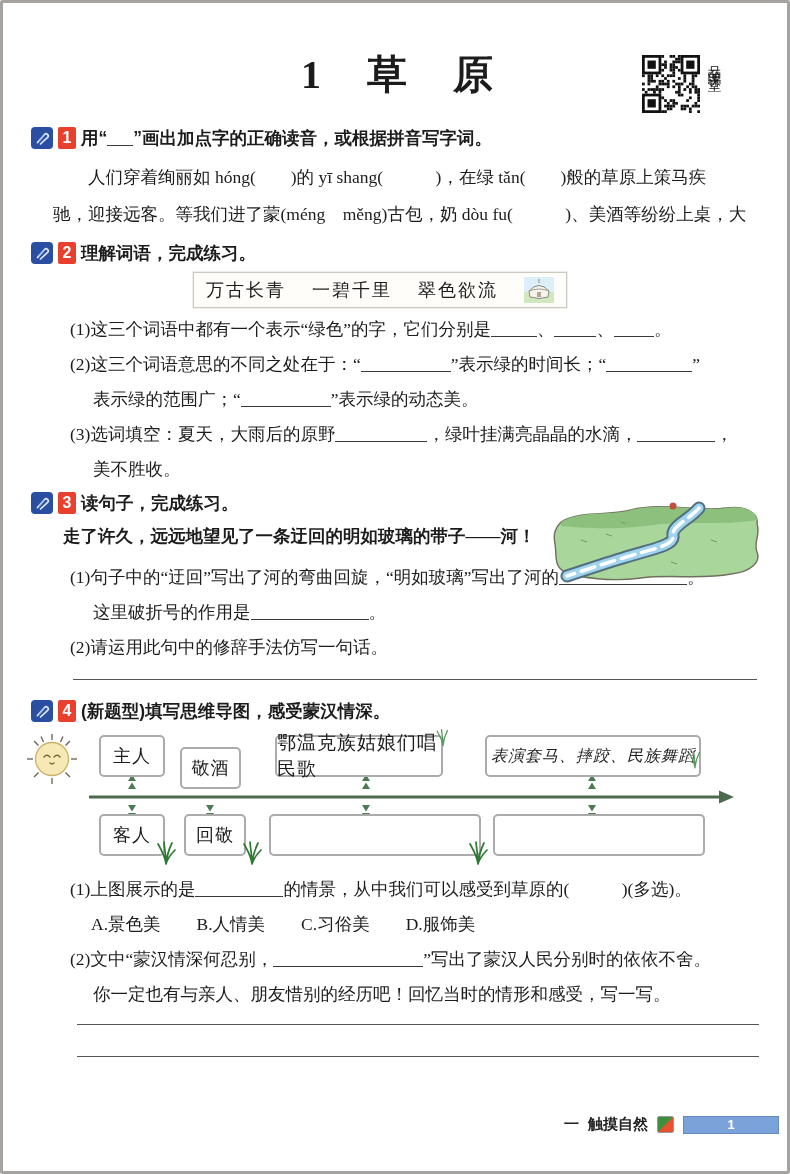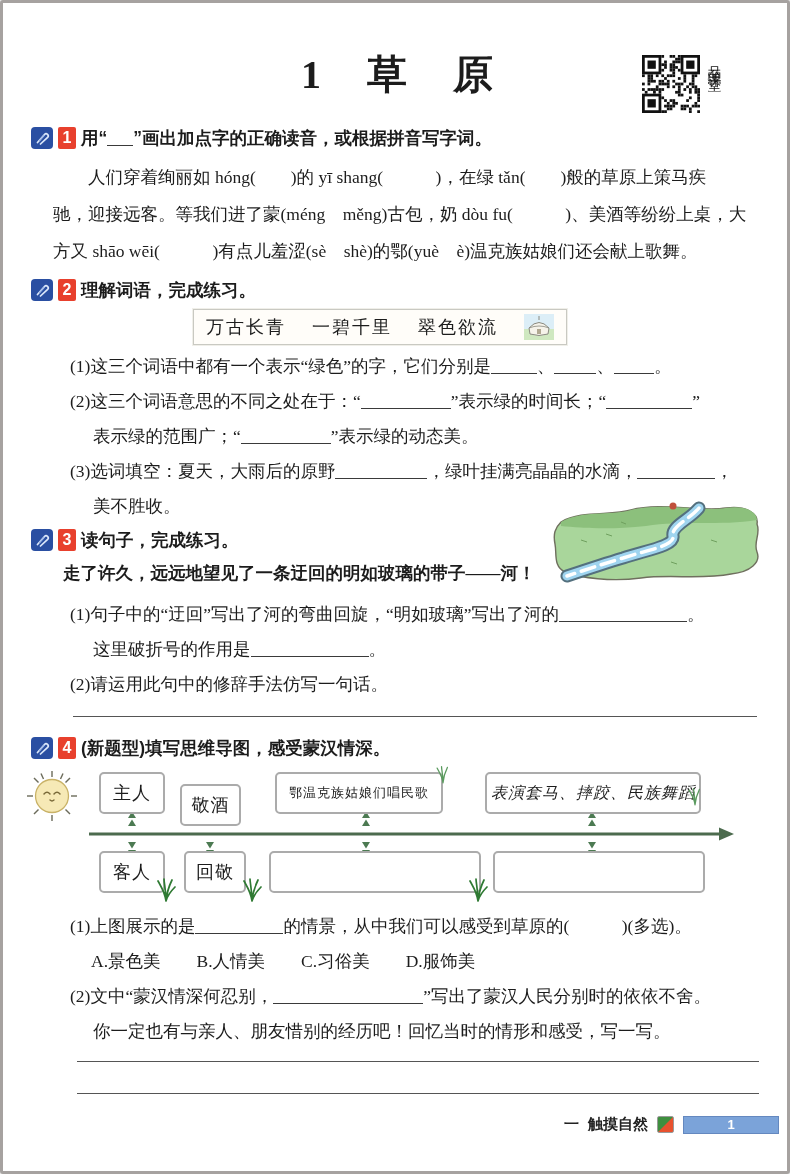--- a/index.html
+++ b/index.html
@@ -222,21 +222,20 @@
           <path d="M3.5 12.5 L10.5 4.5 a2.1 2.1 0 0 1 3.1 2.9 L6.5 14" fill="none" stroke="#dce8fa" stroke-width="1.7" stroke-linecap="round"></path>
           <path d="M5.5 10.5 L10 5.5" fill="none" stroke="#9db9e8" stroke-width="1.2" stroke-linecap="round"></path>
         </svg>
       </span>
       <span class="num-badge">1</span>
       <span><span>用“</span><span class="blank" style="width: 26px;"></span><span>”画出加点字的正确读音，或根据拼音写字词。</span></span>
     </div>
     <div style="margin-top:8px;">
       <div class="para-line"><span>　　人们穿着绚丽如 hóng(　　)的 yī shang(　　　)，在绿 tǎn(　　)般的草原上策马疾</span></div>
       <div class="para-line"><span>驰，迎接远客。等我们进了</span><span class="dot">蒙</span><span>(méng　měng)古包，奶 dòu fu(　　　)、美酒等纷纷上桌，大</span></div>
-      <div class="para-line"><span>方又 shāo wēi(　　　)有点儿羞</span><span class="dot">涩</span><span>(sè　shè)的</span><span class="dot">鄂</span><span>(yuè　è)温克族姑娘们还会献上歌舞。</span></div>
     </div>
 
     
     <div class="ex-head" style="margin-top:7px;">
       <span class="clip-badge">
         <svg width="16" height="16" viewBox="0 0 16 16">
           <path d="M3.5 12.5 L10.5 4.5 a2.1 2.1 0 0 1 3.1 2.9 L6.5 14" fill="none" stroke="#dce8fa" stroke-width="1.7" stroke-linecap="round"></path>
           <path d="M5.5 10.5 L10 5.5" fill="none" stroke="#9db9e8" stroke-width="1.2" stroke-linecap="round"></path>
         </svg>
       </span>
@@ -336,21 +335,21 @@
             <line x1="38" y1="4.5" x2="35.5" y2="10"></line>
         </g>
         <circle cx="27" cy="27" r="16.5" fill="#f6e9b6" stroke="#c9b267" stroke-width="1.3"></circle>
         <path d="M19 25 q3 -3.5 6 0" fill="none" stroke="#7a6a3a" stroke-width="1.5" stroke-linecap="round"></path>
         <path d="M29 25 q3 -3.5 6 0" fill="none" stroke="#7a6a3a" stroke-width="1.5" stroke-linecap="round"></path>
         <path d="M25 31 q2 1.8 4 0" fill="none" stroke="#7a6a3a" stroke-width="1.4" stroke-linecap="round"></path>
       </svg>
 
       <div class="box" style="left:96px;top:8px;width:66px;">主人</div>
       <div class="box" style="left:177px;top:8px;width:61px;margin-top:12px;">敬酒</div>
-      <div class="box" style="left:272px;top:8px;width:168px;font-size:13px;">鄂温克族姑娘们唱民歌</div>
+      <div class="box" style="left:272px;top:8px;width:168px;font-size:19px;">鄂温克族姑娘们唱民歌</div>
       <div class="box" style="left:482px;top:8px;width:216px;font-size:16px;font-style:italic;">表演套马、摔跤、民族舞蹈</div>
 
       <div class="box" style="left:96px;top:87px;width:66px;">客人</div>
       <div class="box" style="left:181px;top:87px;width:62px;">回敬</div>
       <div class="box" style="left:266px;top:87px;width:212px;"></div>
       <div class="box" style="left:490px;top:87px;width:212px;"></div>
 
       <svg width="22" height="26" viewBox="0 0 22 26" style="left:152px;top:112px;">
         <path d="M11 25 C10 16 5 9 3 5 M11 25 C11 14 9 7 9 3 M11 25 C12 15 15 8 17 4 M11 25 C13 18 17 14 20 11" stroke="#2f7a33" fill="none" stroke-width="1.7" stroke-linecap="round"></path>
       </svg>

